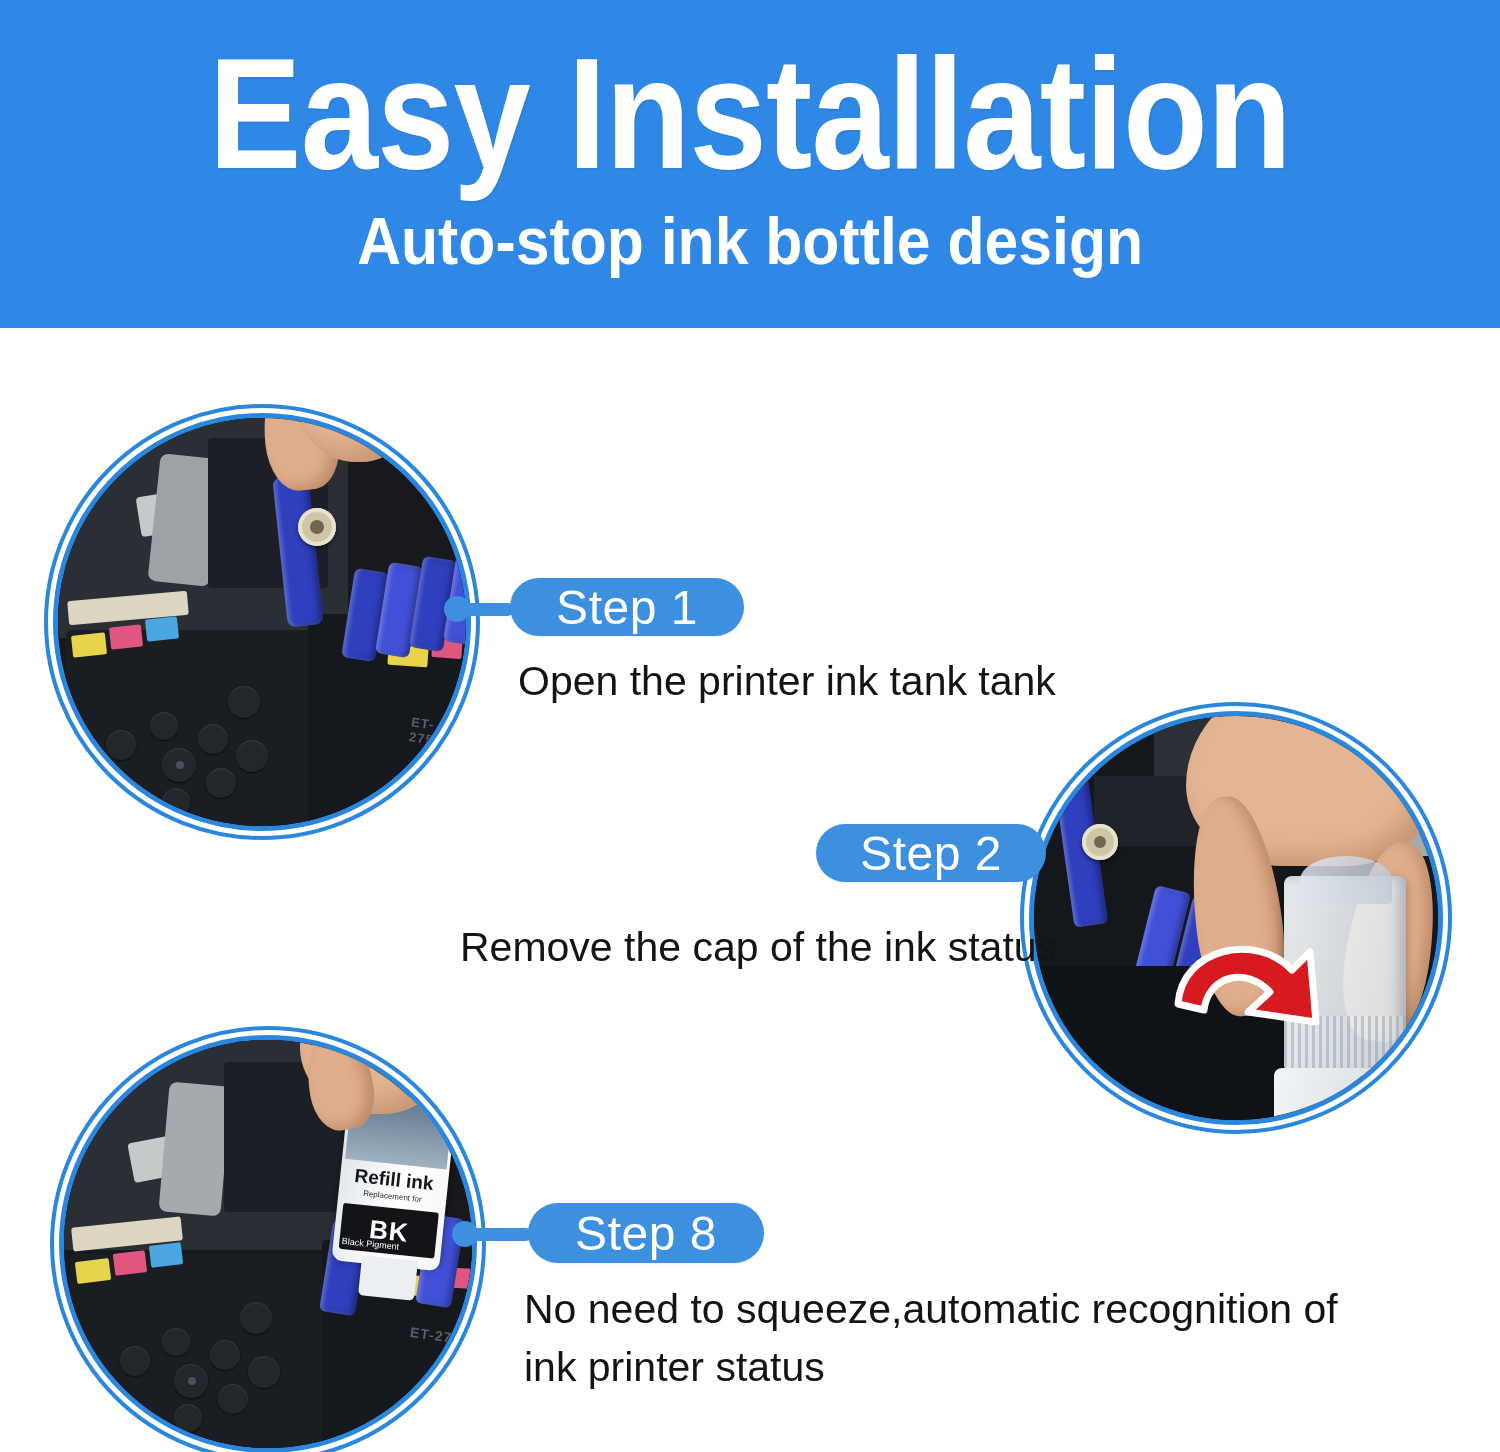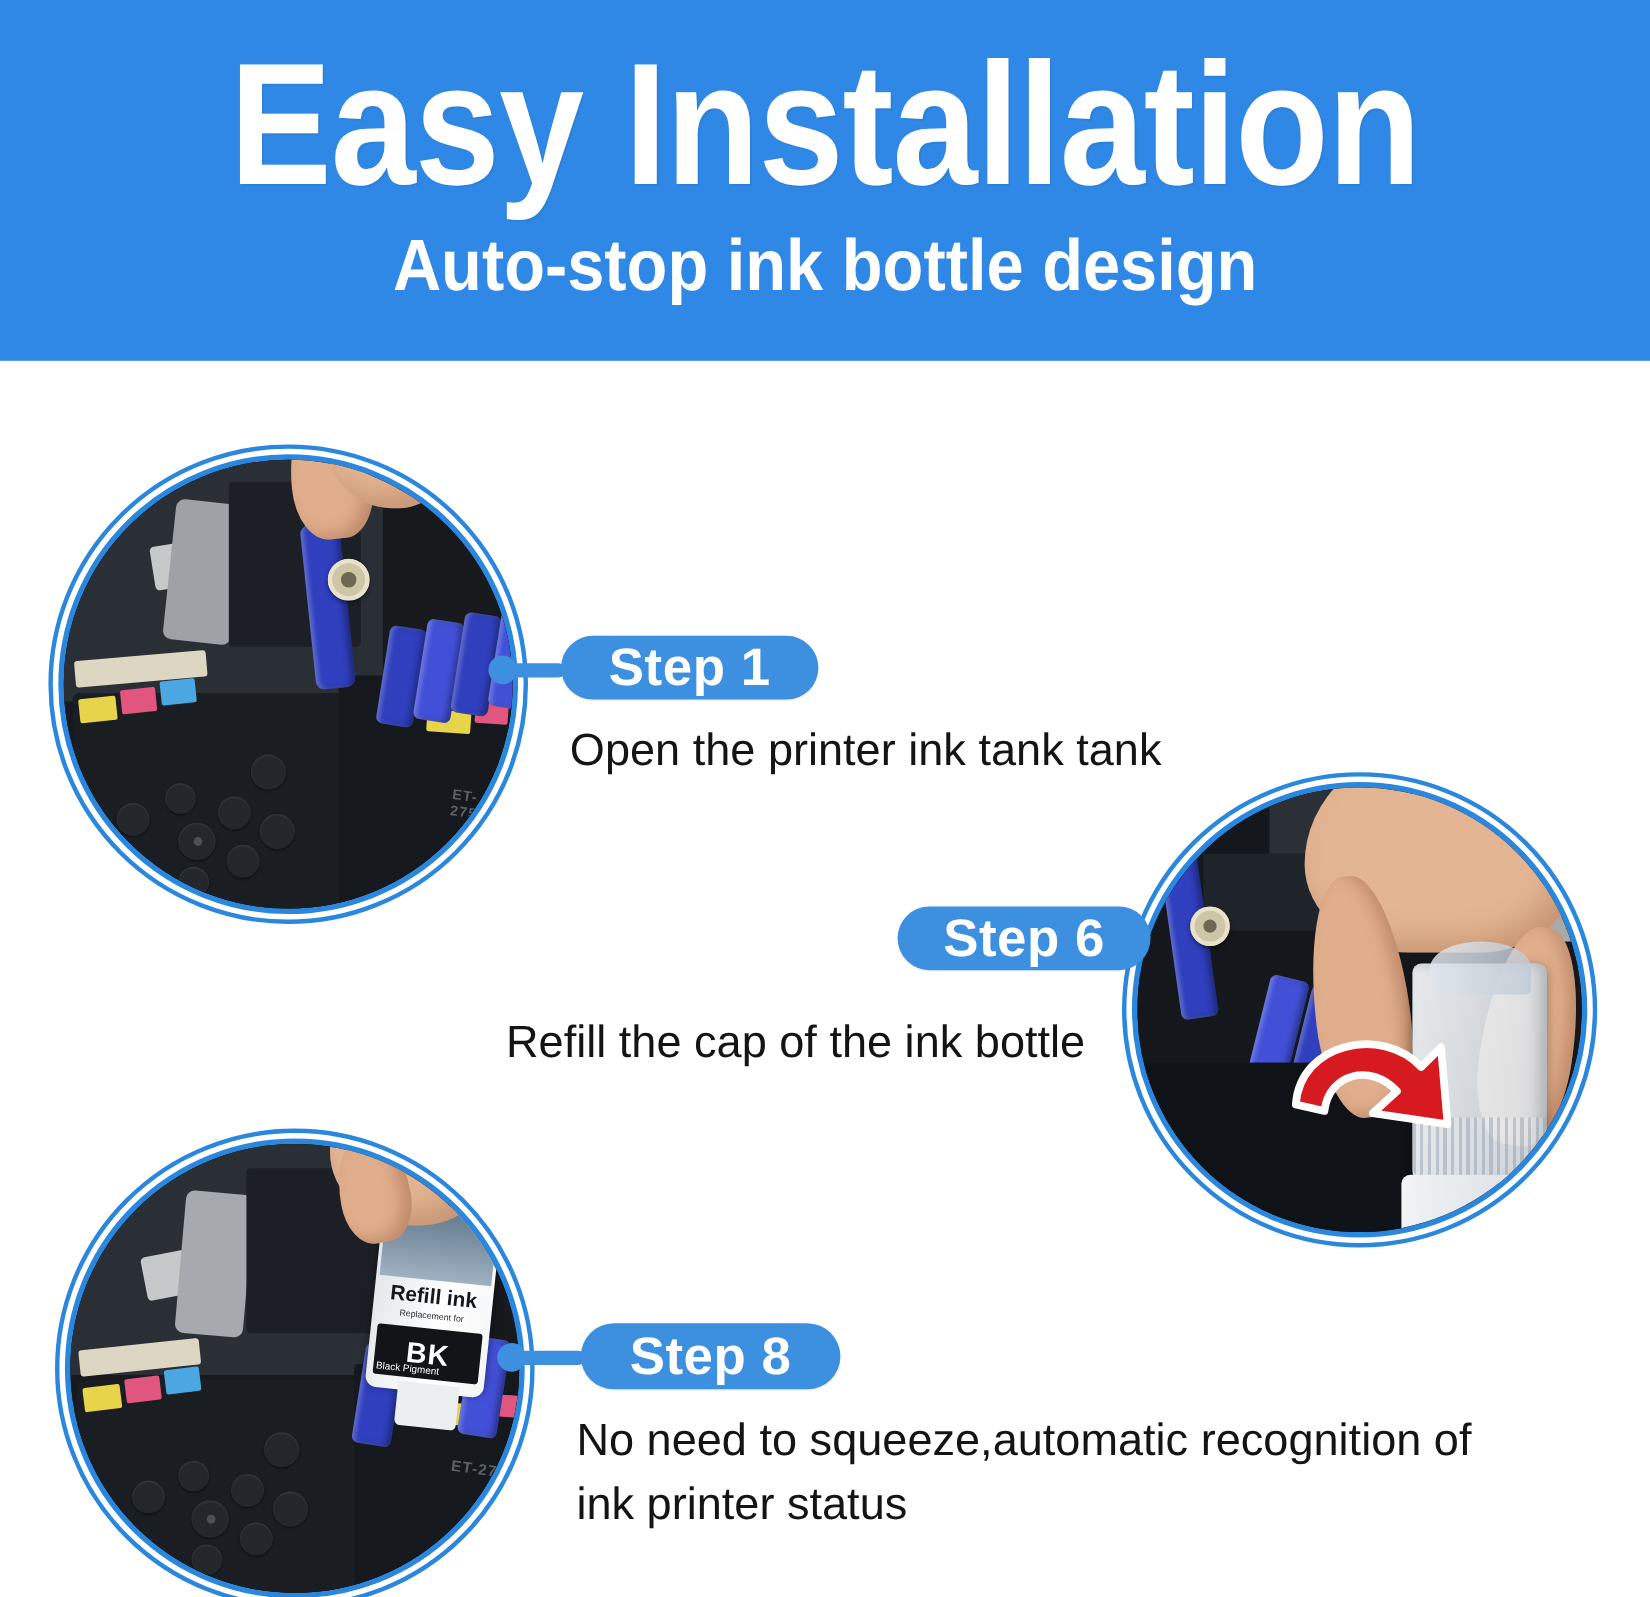--- a/index.html
+++ b/index.html
@@ -123,21 +123,21 @@
   .redarrow{position:absolute;}
 
   
   .step-badge{
     position:absolute;
     background:#3d8fe0;
     border-radius:30px;
     display:flex;align-items:center;justify-content:center;
     color:#ffffff;
     font-size:48px;
-    font-weight:700;
+    font-weight:400;
     letter-spacing:.5px;
     padding:0 22px;
     box-shadow:0 1px 2px rgba(0,0,0,.08);
     white-space:nowrap;
   }
   .connector{position:absolute;background:#3d8fe0;height:13px;border-radius:7px;}
   .connector-knob{position:absolute;width:26px;height:26px;border-radius:50%;background:#3d8fe0;}
 
   
   .caption{
@@ -234,22 +234,22 @@
 
       <svg class="redarrow" viewBox="0 0 200 140" style="left:130px;top:210px;width:200px;height:140px;">
         <path d="M14 78 C 18 22, 92 6, 128 44 L 146 26 L 152 96 L 84 86 L 106 66
                  C 82 40, 44 50, 40 84 Z" fill="#d71920" stroke="#ffffff" stroke-width="7" stroke-linejoin="round"></path>
       </svg>
     </div>
   </div>
 </div>
 <div class="connector" style="left:992px;top:848px;width:42px;"></div>
 <div class="connector-knob" style="left:1012px;top:841px;"></div>
-<div class="step-badge" style="left:816px;top:824px;width:186px;height:58px;">Step 6</div>
-<div class="caption" style="left:460px;top:918px;width:760px;">Refill the cap of the ink bottle</div>
+<div class="step-badge" style="left:816px;top:824px;width:186px;height:58px;">Step 2</div>
+<div class="caption" style="left:460px;top:918px;width:760px;">Remove the cap of the ink status</div>
 
 <div class="photo-circle" style="left:50px;top:1026px;width:428px;height:428px;">
   <div class="photo-inner">
     <div class="photo-scene">
       <div class="blk" style="left:0;top:0;width:100%;height:100%;background:#17191d;"></div>
       <div class="blk2" style="left:-10px;top:-10px;width:300px;height:220px;background:#2a2f36;"></div>
       <div class="greyplate" style="left:66px;top:92px;width:120px;height:40px;transform:rotate(-11deg);background:#c6c9ca;"></div>
       <div class="greyplate2" style="left:100px;top:44px;width:62px;height:130px;transform:rotate(5deg);background:#a6aaae;border-radius:8px;"></div>
       <div class="blk3" style="left:160px;top:22px;width:120px;height:150px;background:#1c2026;border-radius:4px;"></div>
       <div class="cream" style="left:8px;top:182px;width:110px;height:24px;transform:rotate(-6deg);"></div>

